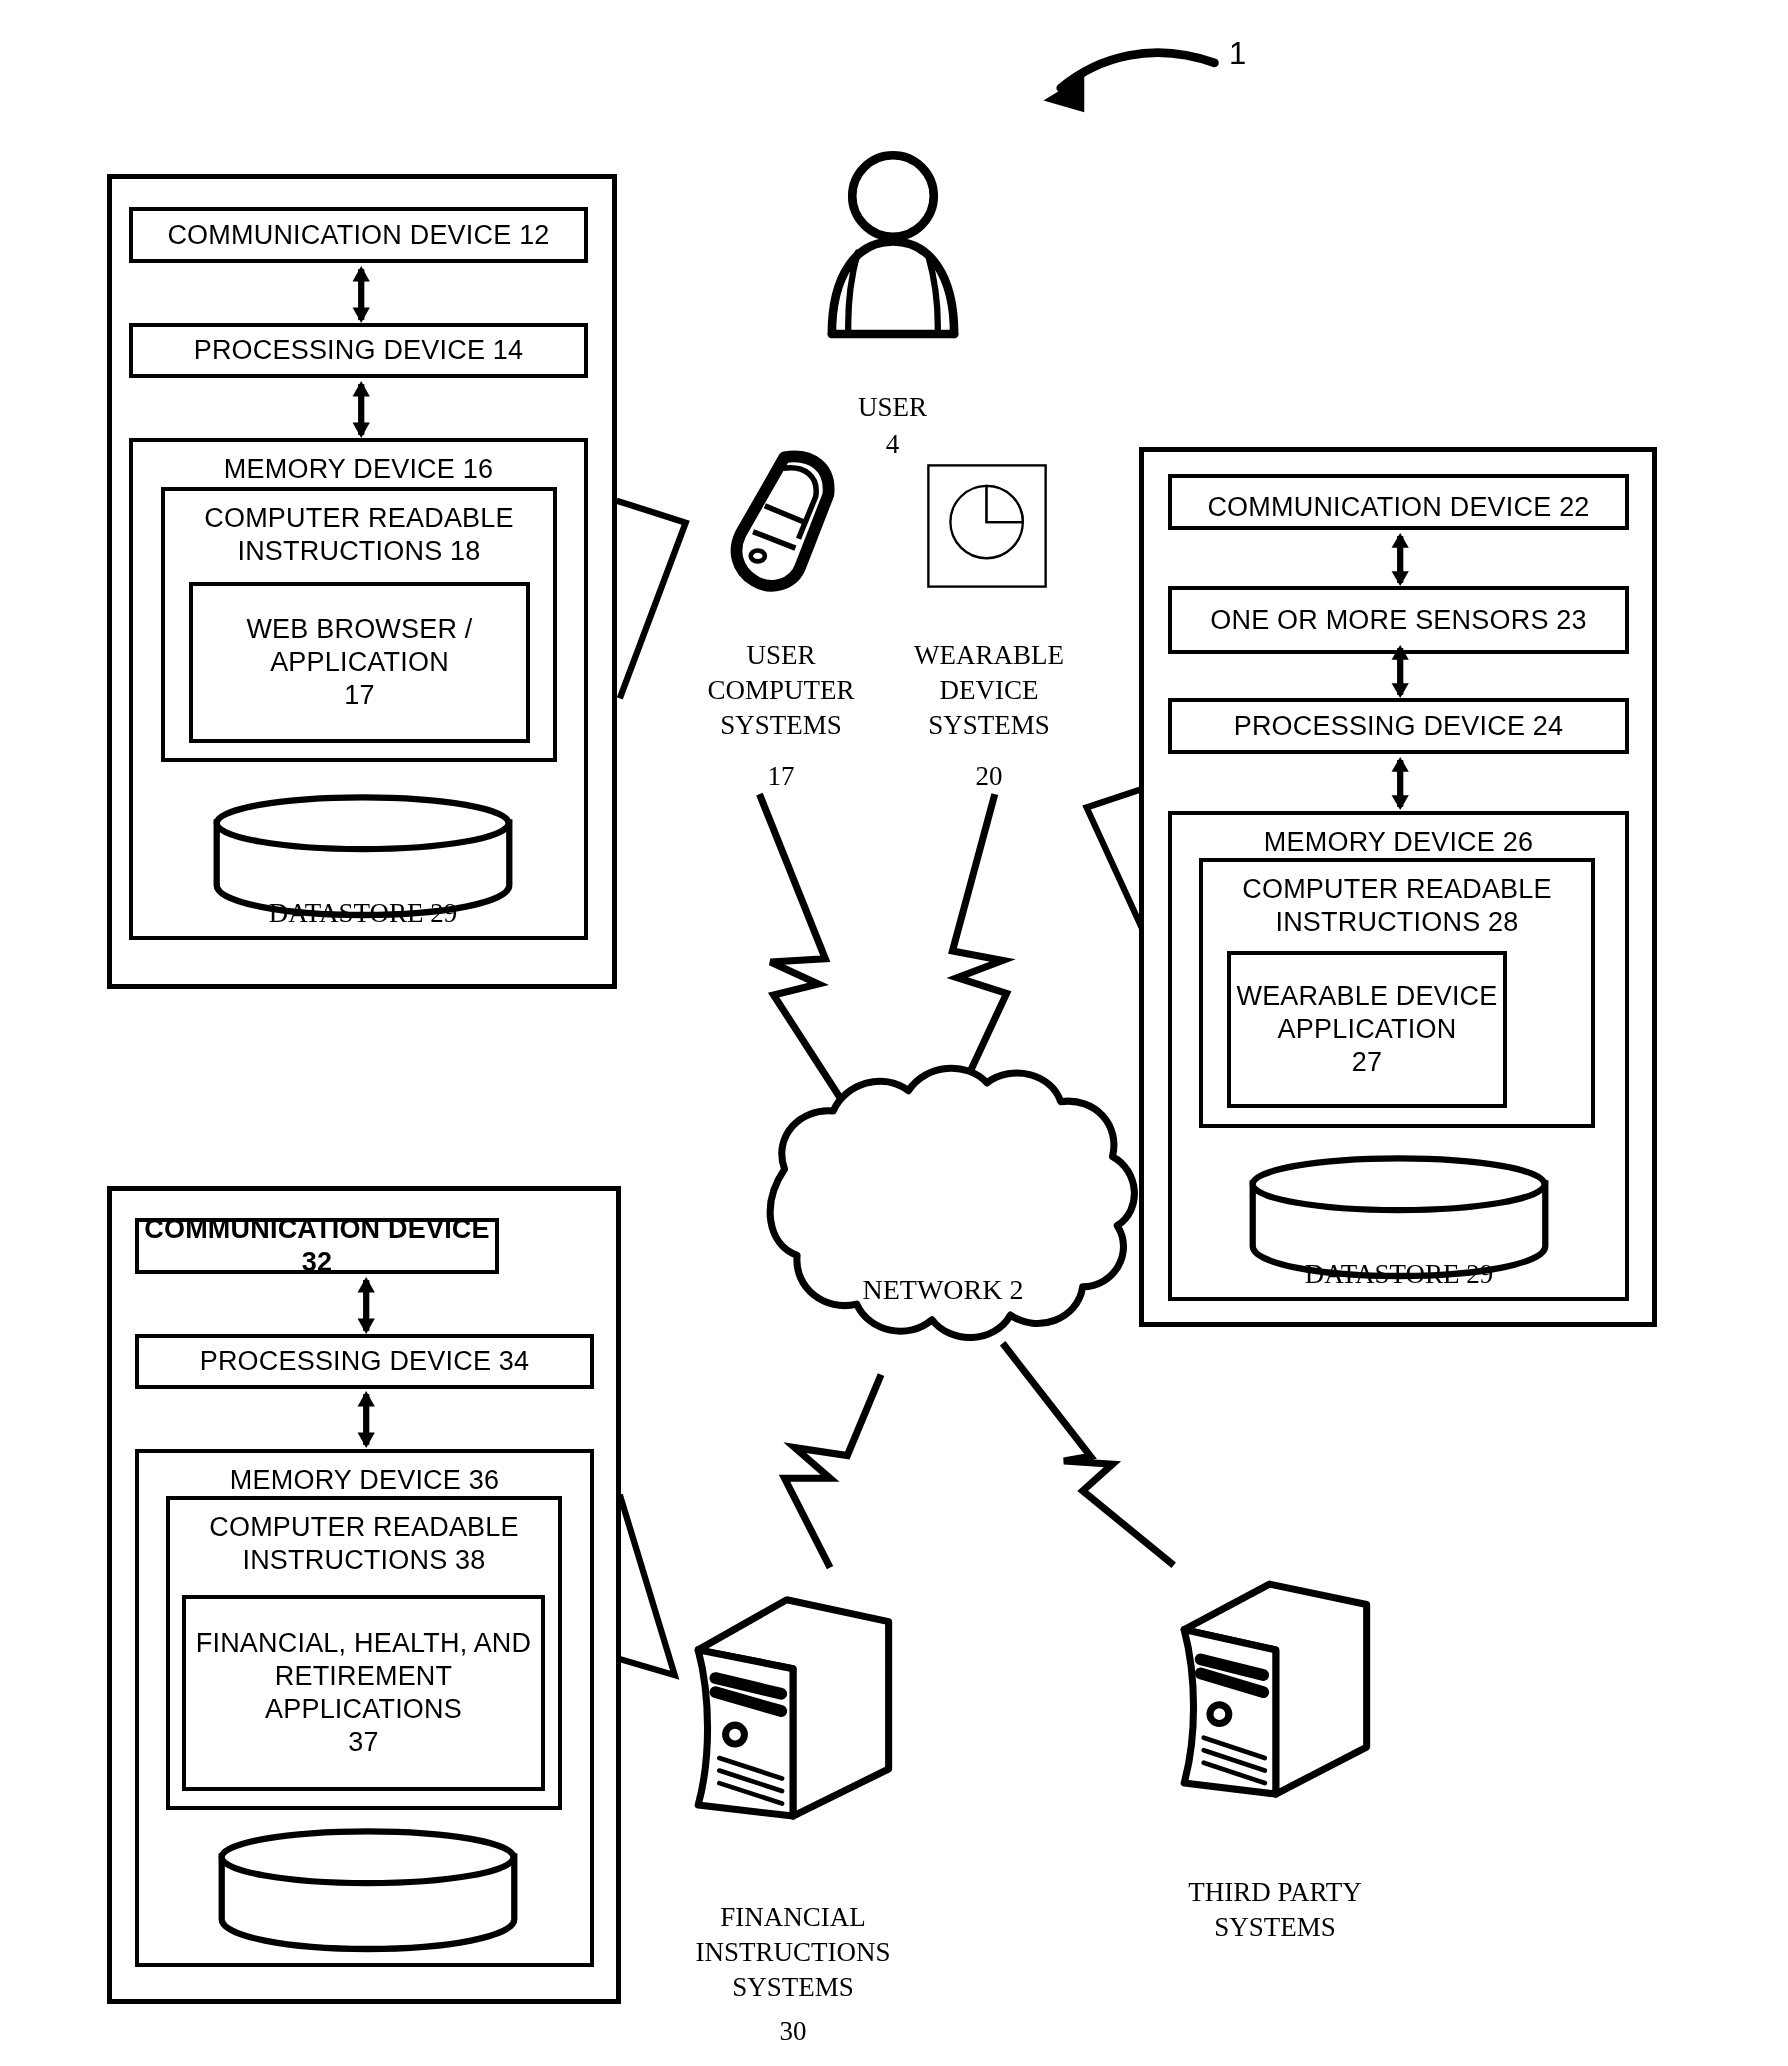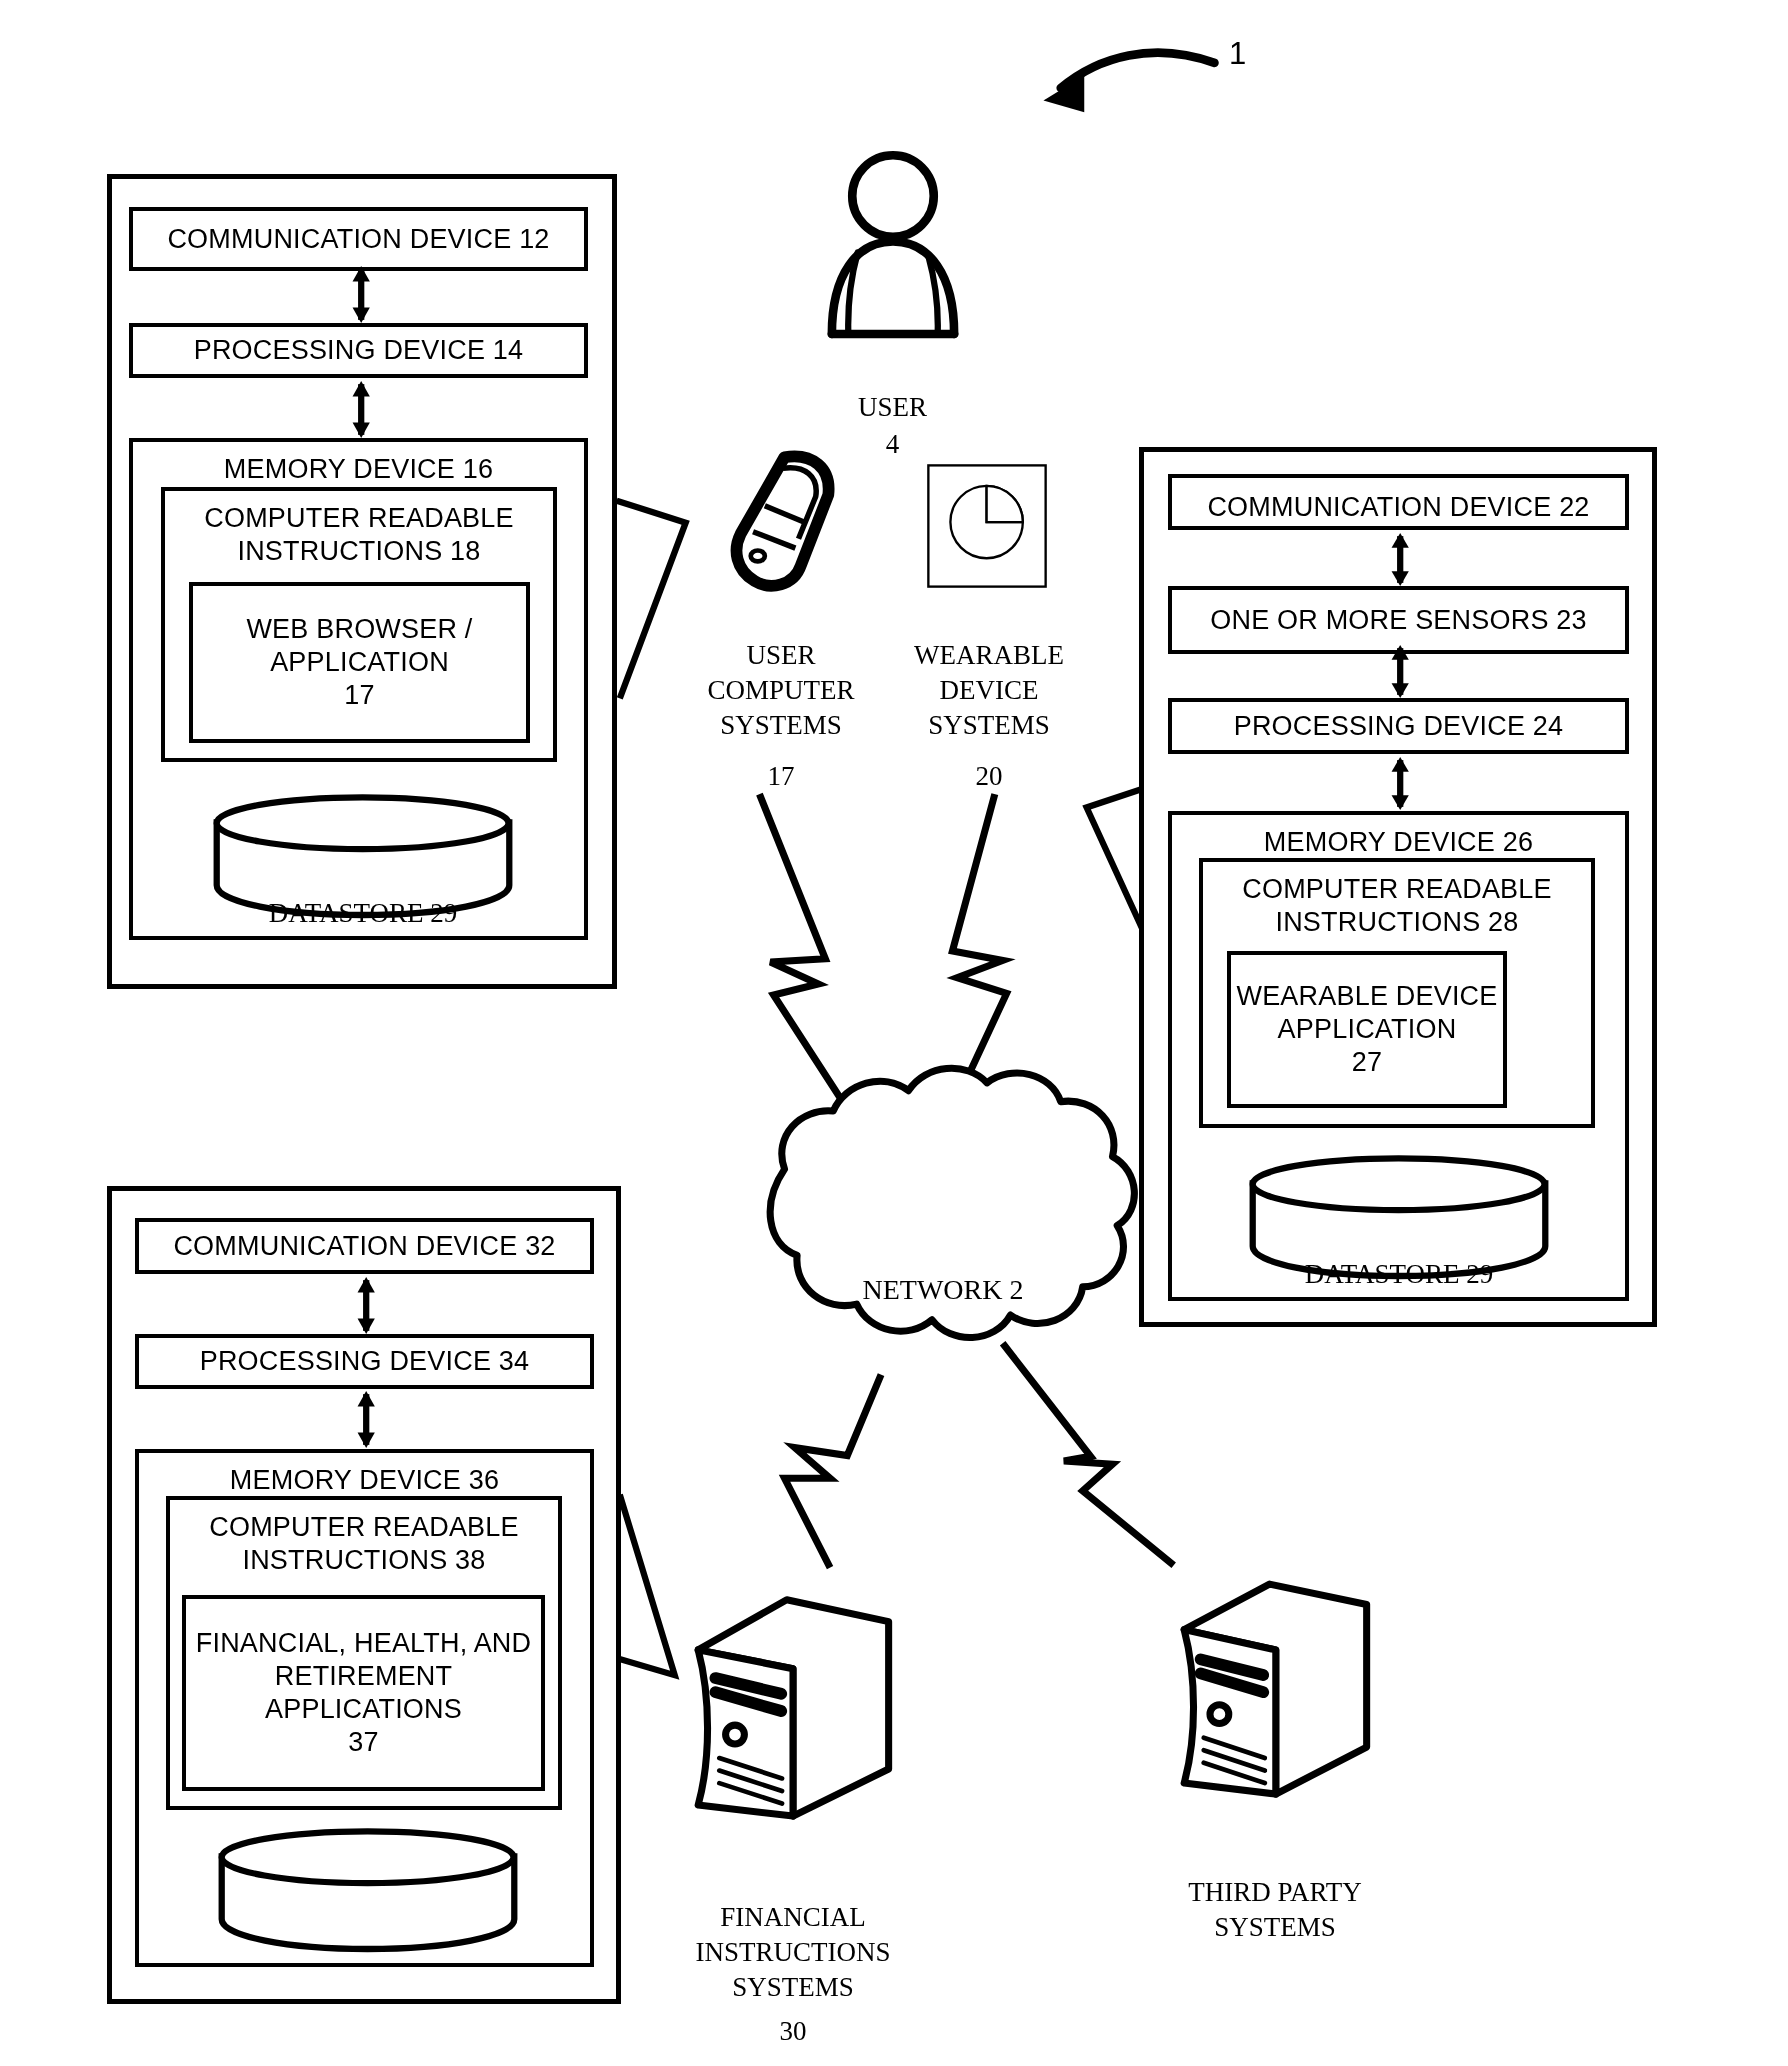--- a/index.html
+++ b/index.html
@@ -139,21 +139,21 @@
                C 1268 1712 1212 1714 1188 1682
                C 1158 1708 1108 1698 1092 1662
                C 1052 1672 1012 1642 1016 1600
                C 978 1586 970 1534 1000 1490 Z" fill="#fff" stroke="#000" stroke-width="9" stroke-linejoin="round"></path>
     </g>
   </svg>
 
   <div class="sys-box" style="left:107px; top:174px; width:510px; height:815px;">
   </div>
 
-  <div class="comp" style="left:129px; top:207px; width:459px; height:64px;">
+  <div class="comp" style="left:129px; top:207px; width:459px; height:56px;">
     <span class="comp-label">COMMUNICATION DEVICE 12</span>
   </div>
 
   <div class="vbiarrow" style="left:351px; top:266px; height:57px;">
     <svg viewBox="0 0 26 73" preserveAspectRatio="none">
       <path d="M13 4 L13 69" stroke="#000" stroke-width="8" fill="none"></path>
       <path d="M13 0 L2 20 L24 20 Z" fill="#000"></path>
       <path d="M13 73 L2 53 L24 53 Z" fill="#000"></path>
     </svg>
   </div>
@@ -255,21 +255,21 @@
       <ellipse cx="192" cy="37" rx="186" ry="33" fill="#fff" stroke="#000" stroke-width="8"></ellipse>
     </svg>
   </div>
   <div class="caption" style="left:1248px; top:1222px; width:302px;">
     <span>DATASTORE 29</span>
   </div>
 
   <div class="sys-box" style="left:107px; top:1186px; width:514px; height:818px;">
   </div>
 
-  <div class="comp" style="left:135px; top:1218px; width:459px; height:56px;">
+  <div class="comp" style="left:135px; top:1218px; width:364px; height:56px;font-weight:bold;">
     <span class="comp-label">COMMUNICATION DEVICE 32</span>
   </div>
 
   <div class="vbiarrow" style="left:356px; top:1277px; height:57px;">
     <svg viewBox="0 0 26 73" preserveAspectRatio="none">
       <path d="M13 4 L13 69" stroke="#000" stroke-width="8" fill="none"></path>
       <path d="M13 0 L2 20 L24 20 Z" fill="#000"></path>
       <path d="M13 73 L2 53 L24 53 Z" fill="#000"></path>
     </svg>
   </div>

